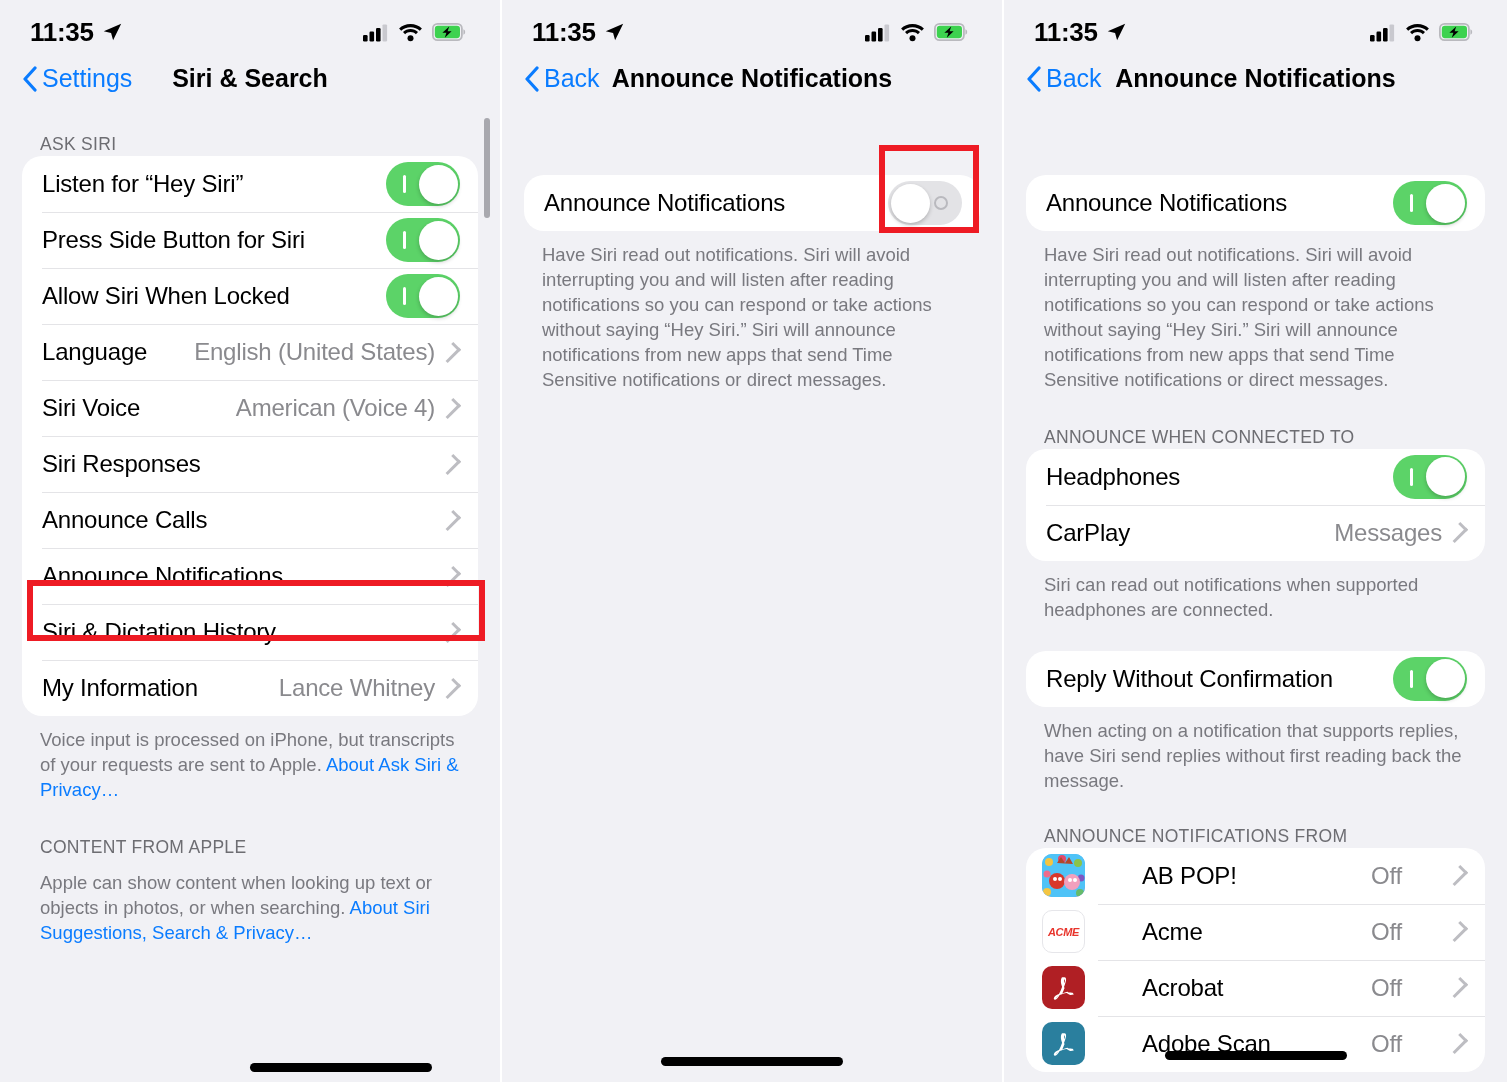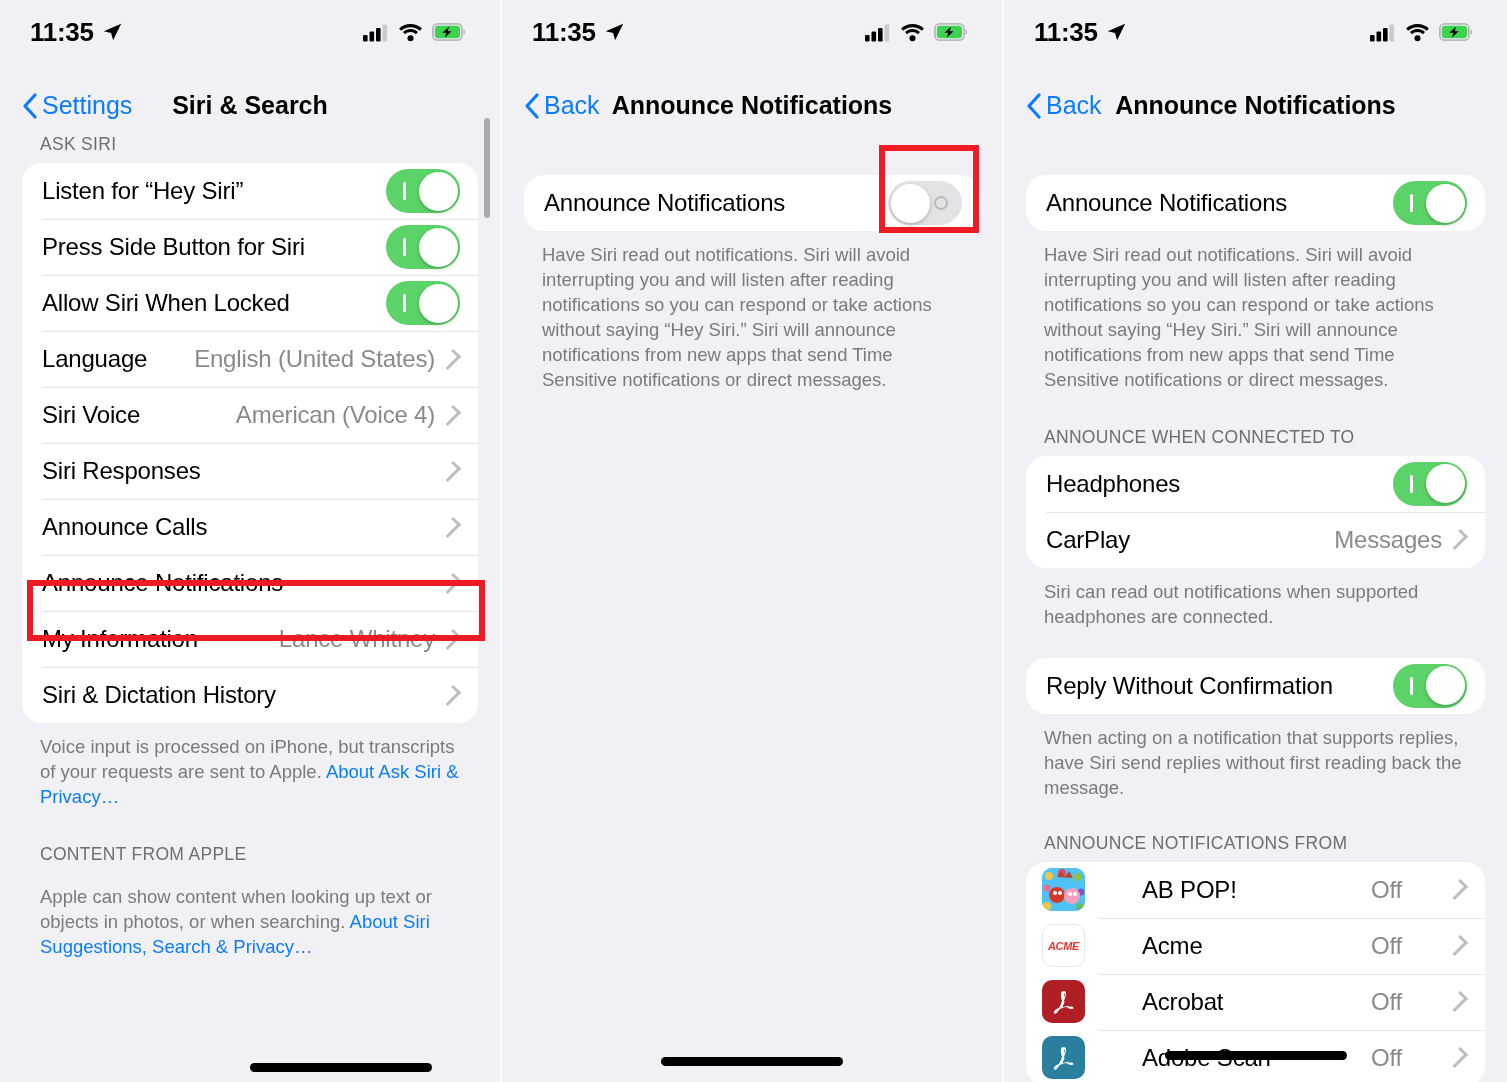--- a/index.html
+++ b/index.html
@@ -27,39 +27,39 @@
     text-align: center;
   }
   .sb-left { display: flex; align-items: center; gap: 7px; }
   .sb-time { font-size: 26px; font-weight: bold; color: #000; letter-spacing: -0.3px; }
   .loc-arrow { display: block; }
   .sb-right { display: flex; align-items: center; gap: 9px; }
 
   
   .navbar {
     height: 56px; position: relative;
-    display: flex; align-items: flex-end;
+    display: flex; align-items: flex-start;
     padding: 0 22px;
   }
   .nav-back {
     display: flex; align-items: center; gap: 5px;
     color: #0a7cff; font-size: 25px;
     cursor: pointer;
   }
   .nav-back .chev { display:block; }
   .nav-title {
     position: absolute; left: 0; right: 0;
     text-align: center; font-size: 25px; font-weight: bold;
     color: #000; pointer-events: none;
   }
 
   
   .section-header {
     font-size: 17.5px; color: #6d6d72; letter-spacing: 0.3px;
-    padding: 0 40px 8px 40px; text-transform: uppercase;
+    padding: 0 40px 1px 40px; text-transform: uppercase;
   }
   .card {
     background: #fff; border-radius: 20px;
     margin: 0 22px; overflow: hidden;
   }
   .row {
     display: flex; align-items: center;
     min-height: 56px; padding: 0 18px 0 20px;
     position: relative; cursor: pointer;
   }
@@ -227,26 +227,26 @@
       </div>
       <div class="row">
         <span class="row-label">Announce Calls</span>
         <span class="chevron-r"></span>
       </div>
       <div class="row">
         <span class="row-label">Announce Notifications</span>
         <span class="chevron-r"></span>
       </div>
       <div class="row">
+        <span class="row-label">Siri &amp; Dictation History</span>
+        <span class="chevron-r"></span>
+      </div>
+      <div class="row">
         <span class="row-label">My Information</span>
         <span class="row-value">Lance Whitney</span>
-        <span class="chevron-r"></span>
-      </div>
-      <div class="row">
-        <span class="row-label">Siri &amp; Dictation History</span>
         <span class="chevron-r"></span>
       </div>
     </div>
 
     <div class="hl" style="left:27px; top:580px; width:458px; height:61px;"></div>
 
     <div class="footnote">
       <span>Voice input is processed on iPhone, but transcripts of your requests are sent to Apple. </span><a href="#">About Ask Siri &amp; Privacy…</a>
     </div>
 

